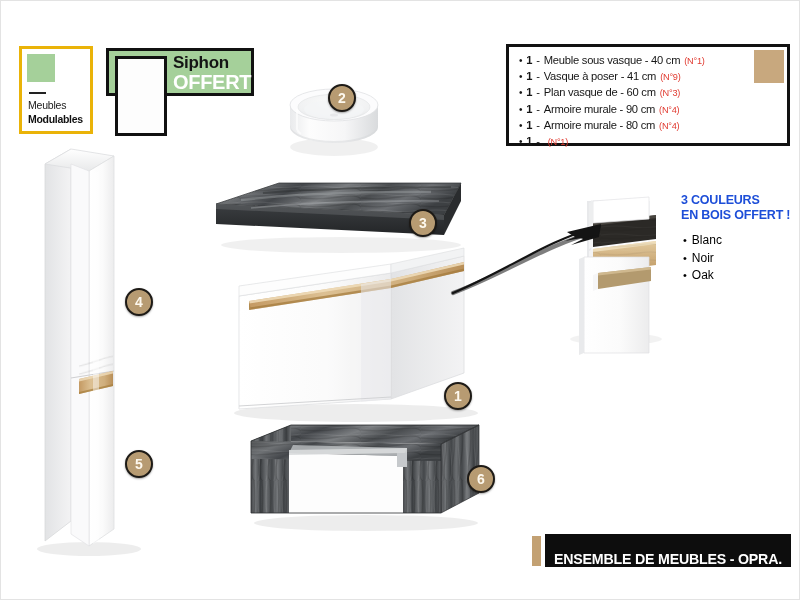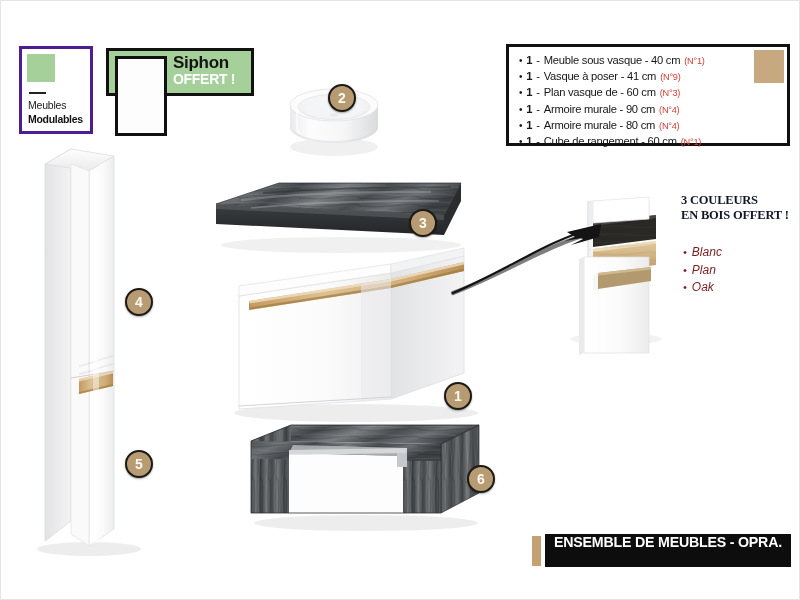--- a/index.html
+++ b/index.html
@@ -15,21 +15,21 @@
     background: #ffffff;
     border: 1px solid #e3e3e3;
     overflow: hidden;
   }
 
   
   .mod-badge {
     position: absolute; left: 18px; top: 45px;
     width: 74px; height: 88px;
     background: #ffffff;
-    border: 3px solid #4c1d95;
+    border: 3px solid #eab308;
     padding: 5px 6px;
   }
   .mod-green {
     position: absolute; left: 5px; top: 5px;
     width: 28px; height: 28px;
     background: #a5d09a;
   }
   .mod-rule {
     position: absolute; left: 7px; top: 43px;
     width: 17px; height: 2px; background: #222;
@@ -49,21 +49,21 @@
     width: 148px; height: 48px;
     background: #a5d09a;
     border: 3px solid #111;
   }
   .siphon-t1 {
     position: absolute; left: 172px; top: 52px;
     font-size: 17px; font-weight: 700; color: #141414; letter-spacing: -0.3px; text-align: right;
   }
   .siphon-t2 {
     position: absolute; left: 172px; top: 70px;
-    font-size: 14px; font-weight: 700; color: #ffffff; letter-spacing: -0.3px;
+    font-size: 20px; font-weight: 700; color: #ffffff; letter-spacing: -0.3px;
   }
   .siphon-img {
     position: absolute; left: 114px; top: 55px;
     width: 52px; height: 80px;
     background: #fdfdfd;
     border: 3px solid #111;
     overflow: hidden;
   }
 
   
@@ -86,41 +86,41 @@
   .corner-swatch {
     position: absolute; right: 3px; top: 3px;
     width: 30px; height: 33px;
     background: #c3a173;
     opacity: 0.92;
   }
 
   
   .col-title {
     position: absolute; left: 680px; top: 192px;
-    font-size: 12.5px; font-weight: 700; color: #0f172a;
-    line-height: 15px; letter-spacing: -0.2px; font-family: Liberation Serif, serif;
+    font-size: 12.5px; font-weight: 700; color: #1d4ed8;
+    line-height: 15px; letter-spacing: -0.2px;
   }
   .col-list {
-    position: absolute; left: 682px; top: 243px;
-    font-size: 12px; color: #7f1d1d; line-height: 17.5px; font-style: italic;
+    position: absolute; left: 682px; top: 231px;
+    font-size: 12px; color: #000000; line-height: 17.5px;
   }
   .col-list div { white-space: nowrap; }
   .col-list .b { margin-right: 5px; font-size: 11px; }
 
   
   .banner-accent {
     position: absolute; left: 531px; top: 535px;
     width: 9px; height: 30px;
     background: #c3a173;
   }
   .banner {
     position: absolute; left: 544px; top: 533px;
     width: 246px; height: 33px;
     background: #0d0d0d;
-    display: flex; align-items: flex-start; justify-content: center;
+    display: flex; align-items: flex-end; justify-content: center;
   }
   .banner span {
     color: #ffffff; font-size: 14.2px; font-weight: 700;
     letter-spacing: -0.2px; white-space: nowrap;
   }
 
   
   .nbadge {
     position: absolute;
     width: 28px; height: 28px; border-radius: 50%;
@@ -451,35 +451,34 @@
       <span class="list-qty">1</span>
       <span style="margin:0 4px;">-</span>
       <span>Armoire murale - 80 cm</span>
       <span class="list-ref">(N°4)</span>
     </div>
 
     <div class="list-row">
       <span class="list-bullet">•</span>
       <span class="list-qty">1</span>
       <span style="margin:0 4px;">-</span>
-      <span>Cube de rangement - 60 cm</span>
       <span class="list-ref">(N°1)</span>
     </div>
   </div>
 
   <div class="col-title">
     <div>3 COULEURS</div>
     <div>EN BOIS OFFERT !</div>
   </div>
   <div class="col-list">
     <div>
       <span class="b">•</span><span>Blanc</span>
     </div>
     <div>
-      <span class="b">•</span><span>Plan</span>
+      <span class="b">•</span><span>Noir</span>
     </div>
     <div>
       <span class="b">•</span><span>Oak</span>
     </div>
   </div>
 
   <div class="nbadge" style="left:443px; top:381px;">1</div>
   <div class="nbadge" style="left:327px; top:83px;">2</div>
   <div class="nbadge" style="left:408px; top:208px;">3</div>
   <div class="nbadge" style="left:124px; top:287px;">4</div>

